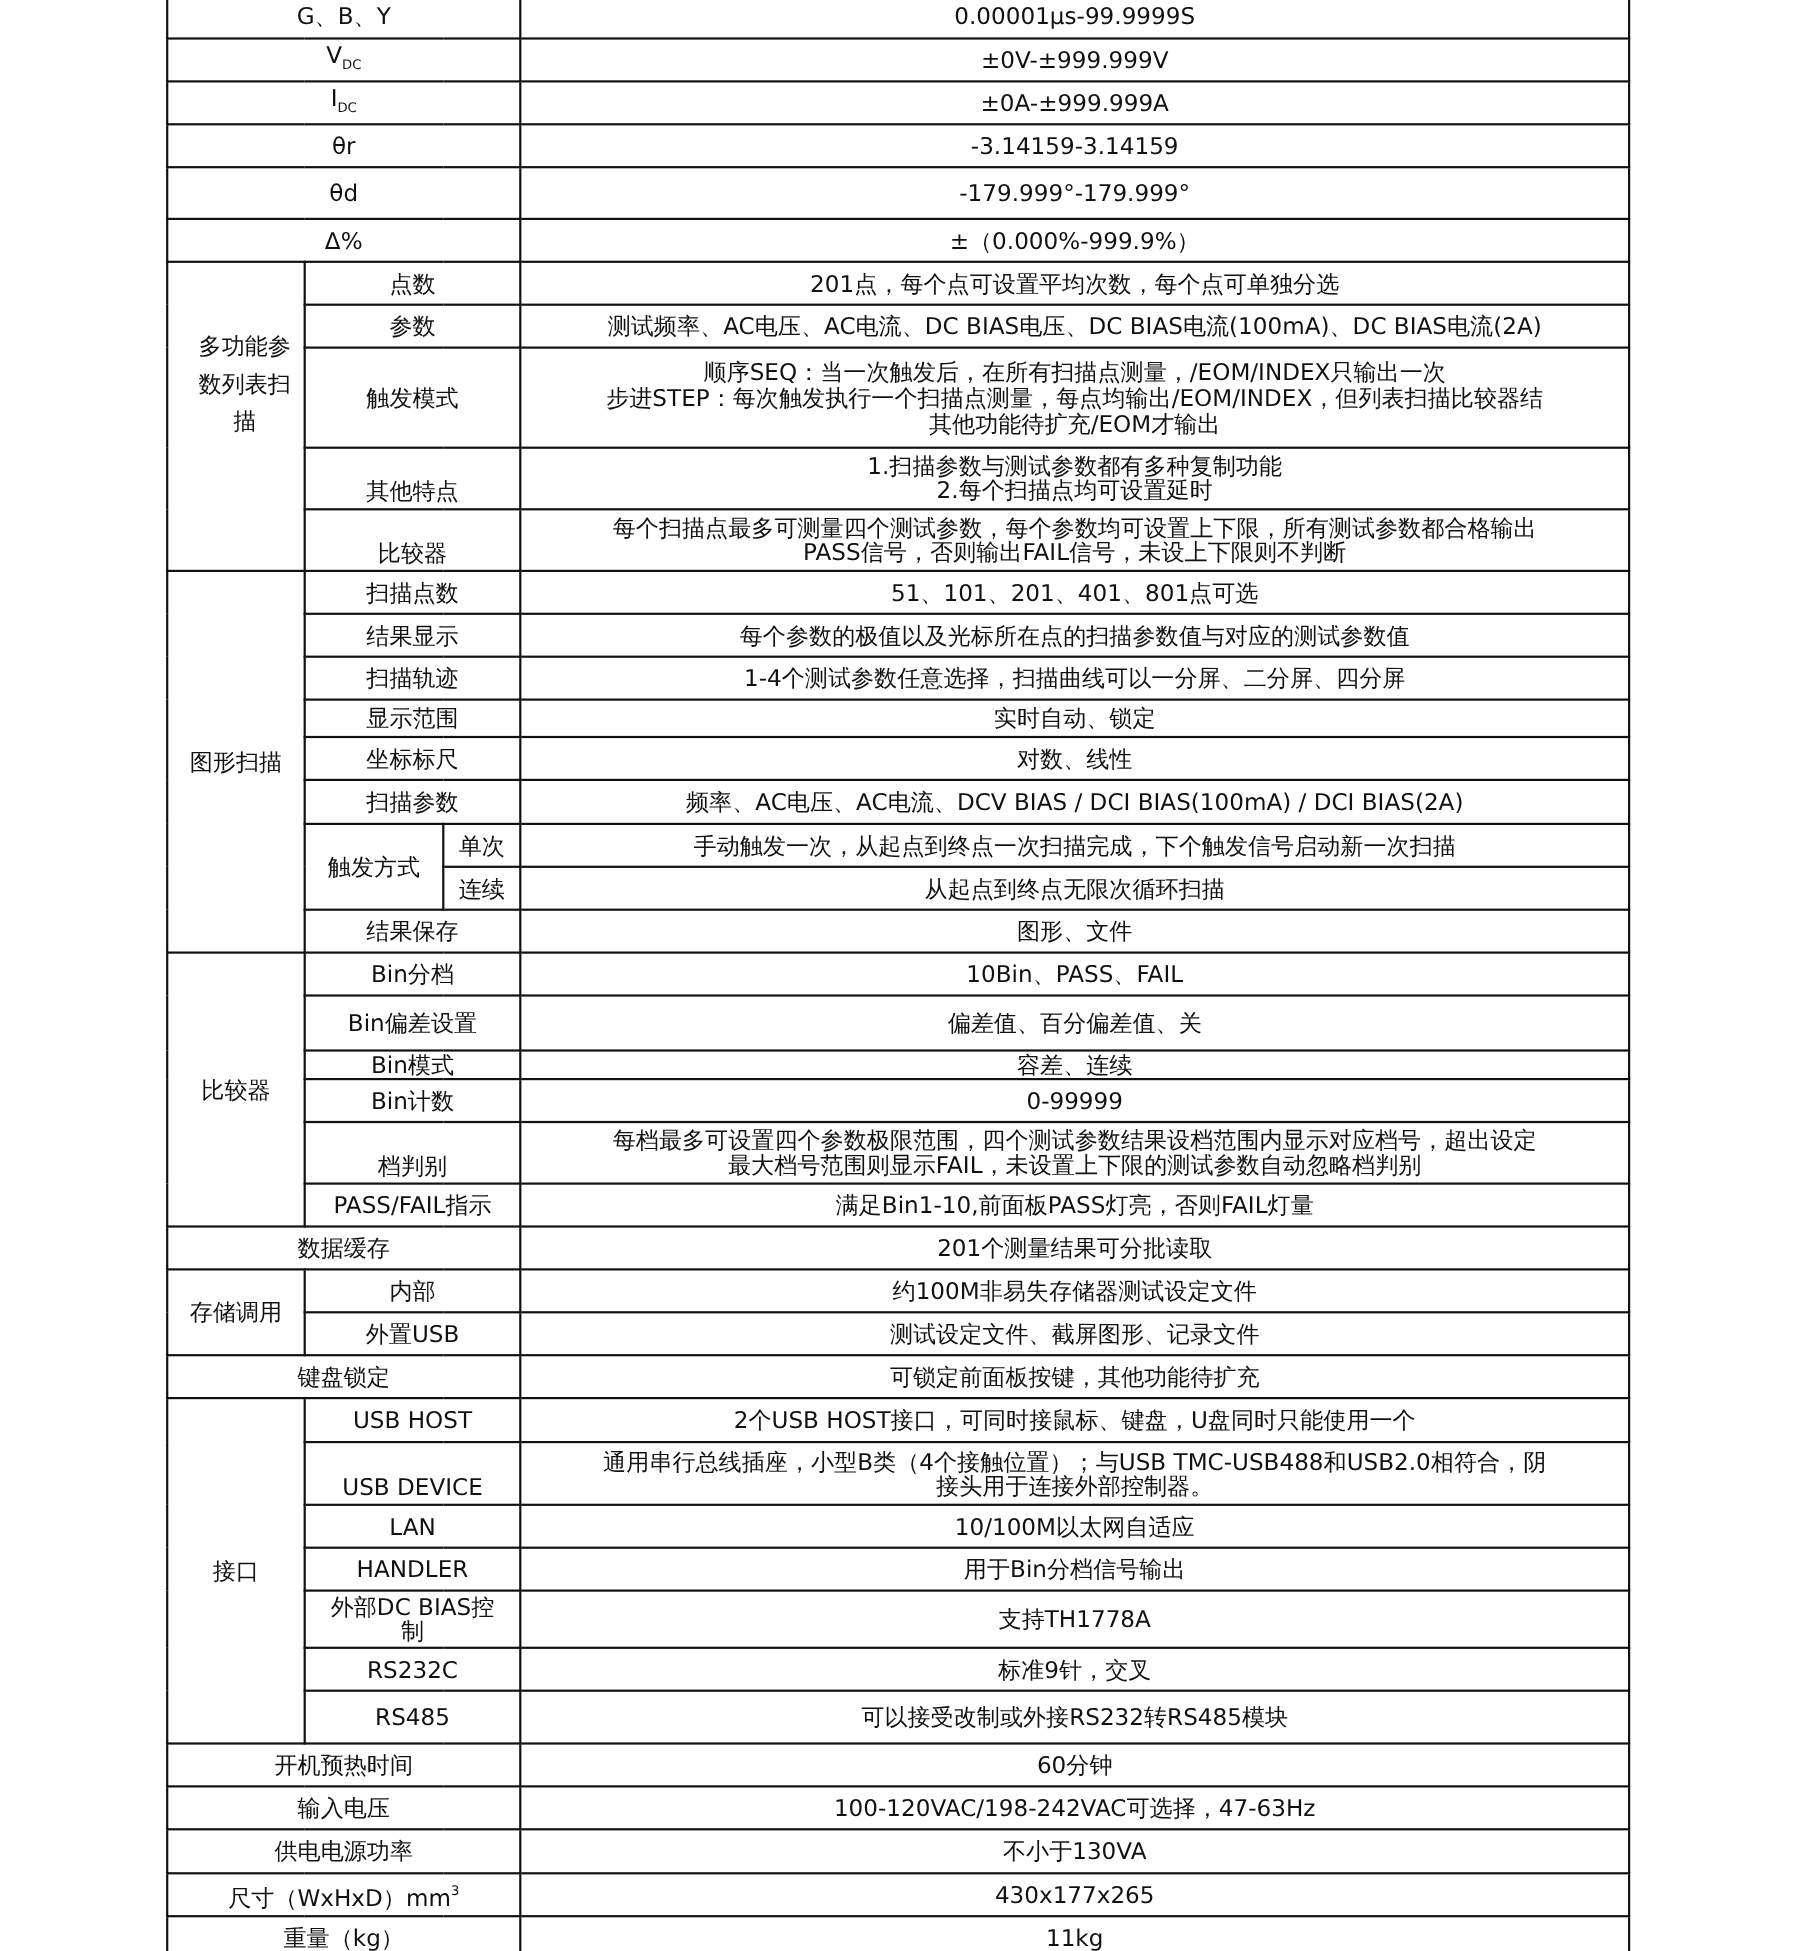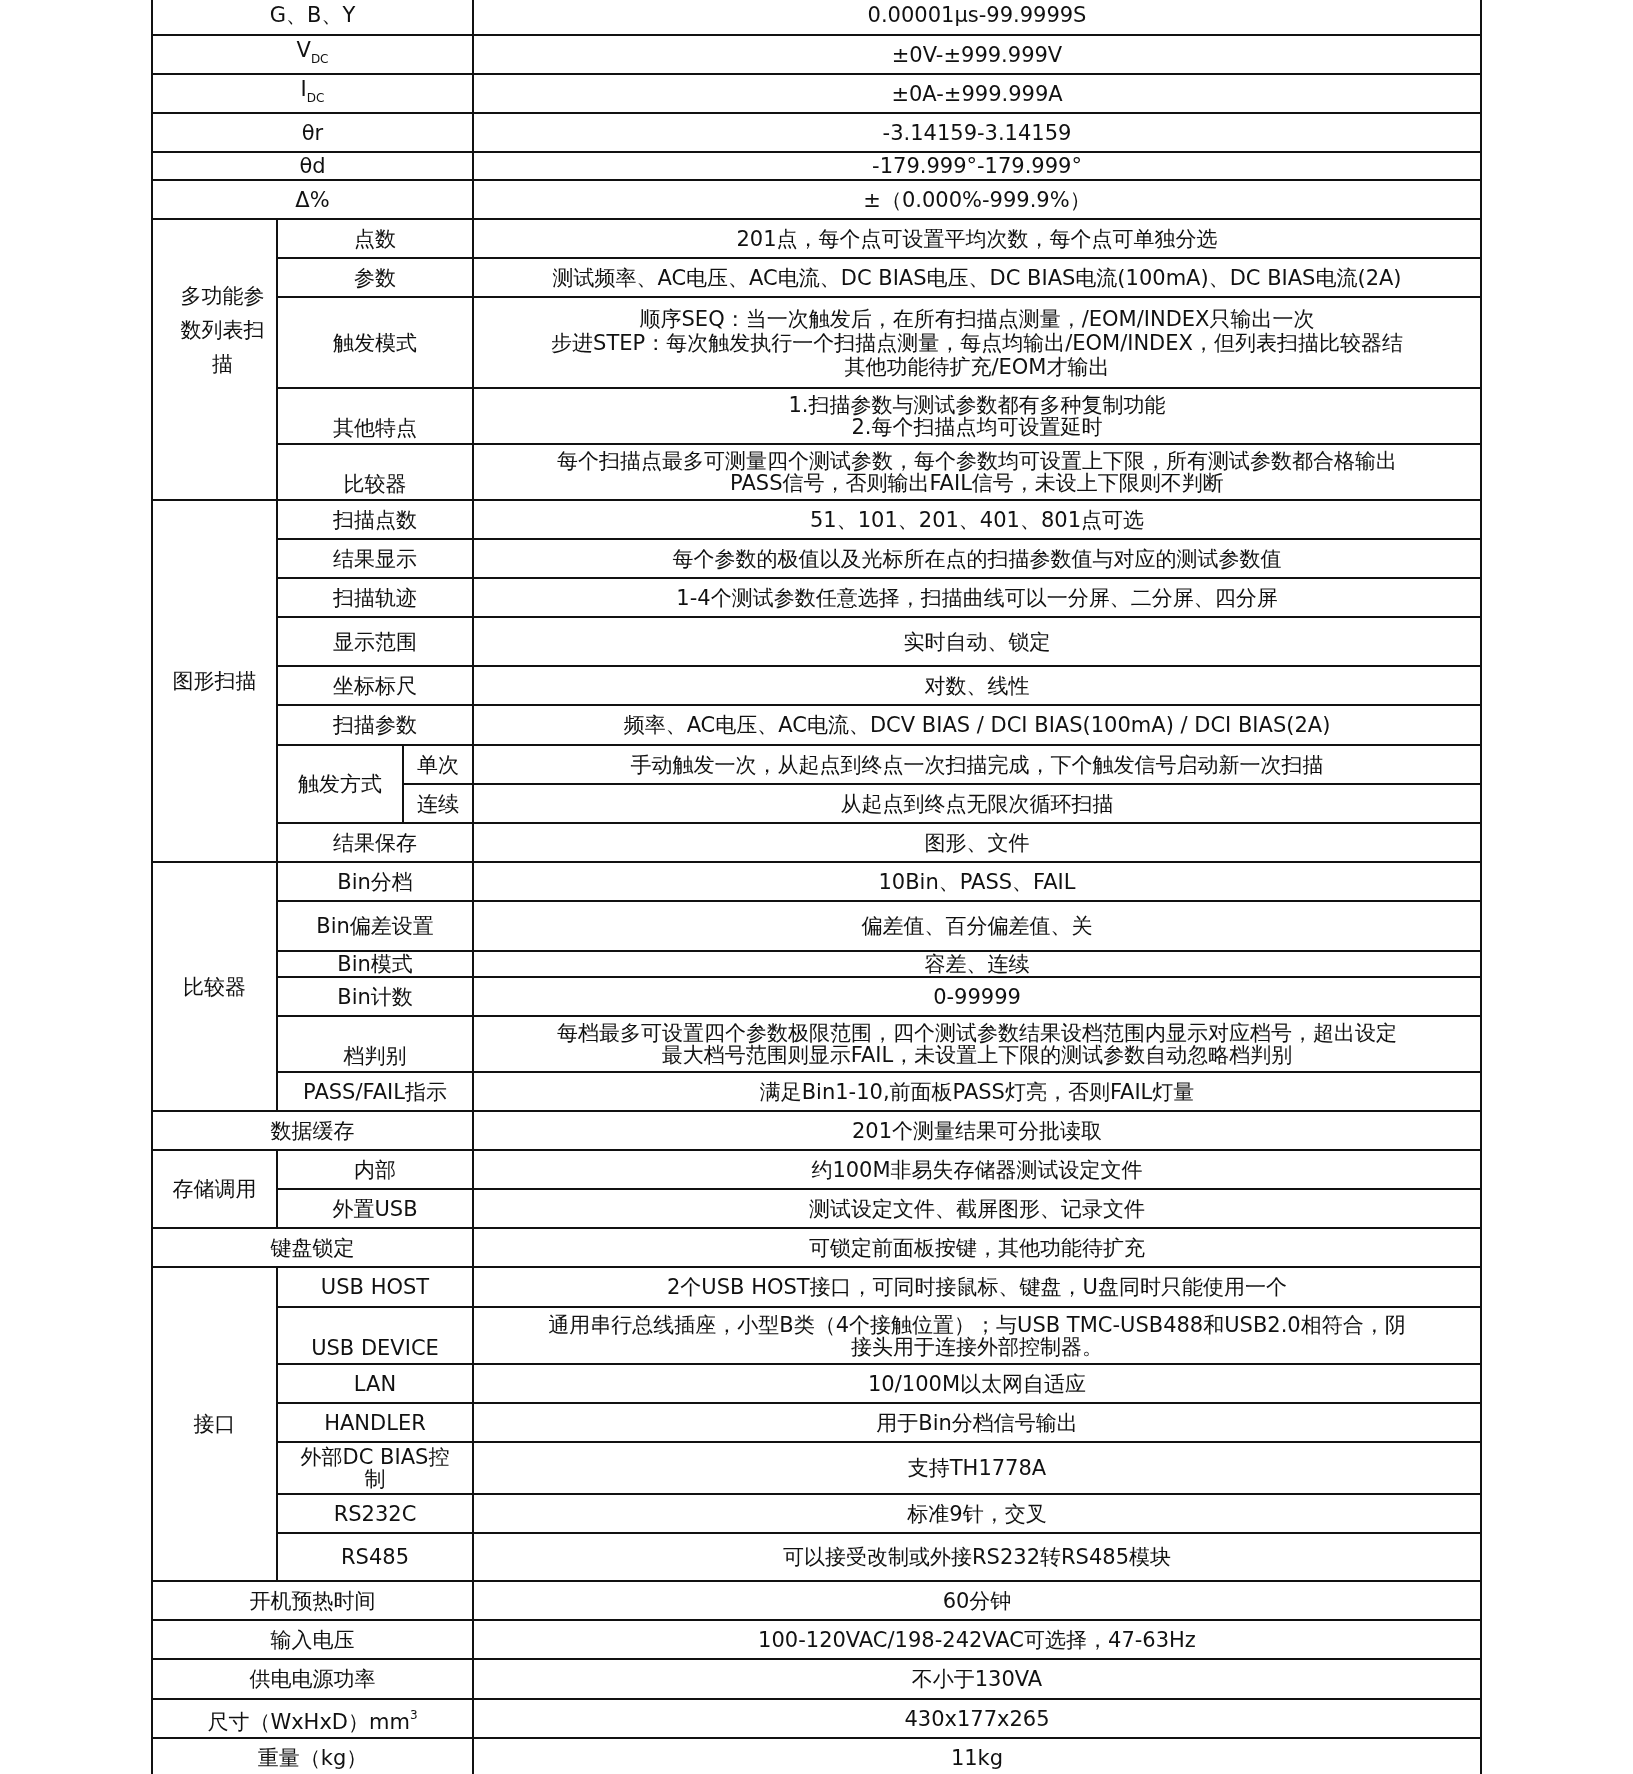--- a/index.html
+++ b/index.html
@@ -35,21 +35,21 @@
       <td>±0V-±999.999V</td>
     </tr>
     <tr style="height:39px">
       <td colspan="3"><span>I</span><span class="sub">DC</span></td>
       <td>±0A-±999.999A</td>
     </tr>
     <tr style="height:39px">
       <td colspan="3">θr</td>
       <td>-3.14159-3.14159</td>
     </tr>
-    <tr style="height:28px">
+    <tr style="height:47px">
       <td colspan="3">θd</td>
       <td>-179.999°-179.999°</td>
     </tr>
     <tr style="height:39px">
       <td colspan="3">Δ%</td>
       <td>±（0.000%-999.9%）</td>
     </tr>
 
     <tr style="height:39px">
       <td rowspan="5" class="left" style="line-height:34px;padding-bottom:60px;">多功能参数列表扫描</td>
@@ -89,21 +89,21 @@
       <td>51、101、201、401、801点可选</td>
     </tr>
     <tr style="height:39px">
       <td colspan="2">结果显示</td>
       <td>每个参数的极值以及光标所在点的扫描参数值与对应的测试参数值</td>
     </tr>
     <tr style="height:39px">
       <td colspan="2">扫描轨迹</td>
       <td>1-4个测试参数任意选择，扫描曲线可以一分屏、二分屏、四分屏</td>
     </tr>
-    <tr style="height:49px">
+    <tr style="height:34px">
       <td colspan="2">显示范围</td>
       <td>实时自动、锁定</td>
     </tr>
     <tr style="height:39px">
       <td colspan="2">坐标标尺</td>
       <td>对数、线性</td>
     </tr>
     <tr style="height:40px">
       <td colspan="2">扫描参数</td>
       <td>频率、AC电压、AC电流、DCV BIAS / DCI  BIAS(100mA) / DCI BIAS(2A)</td>

